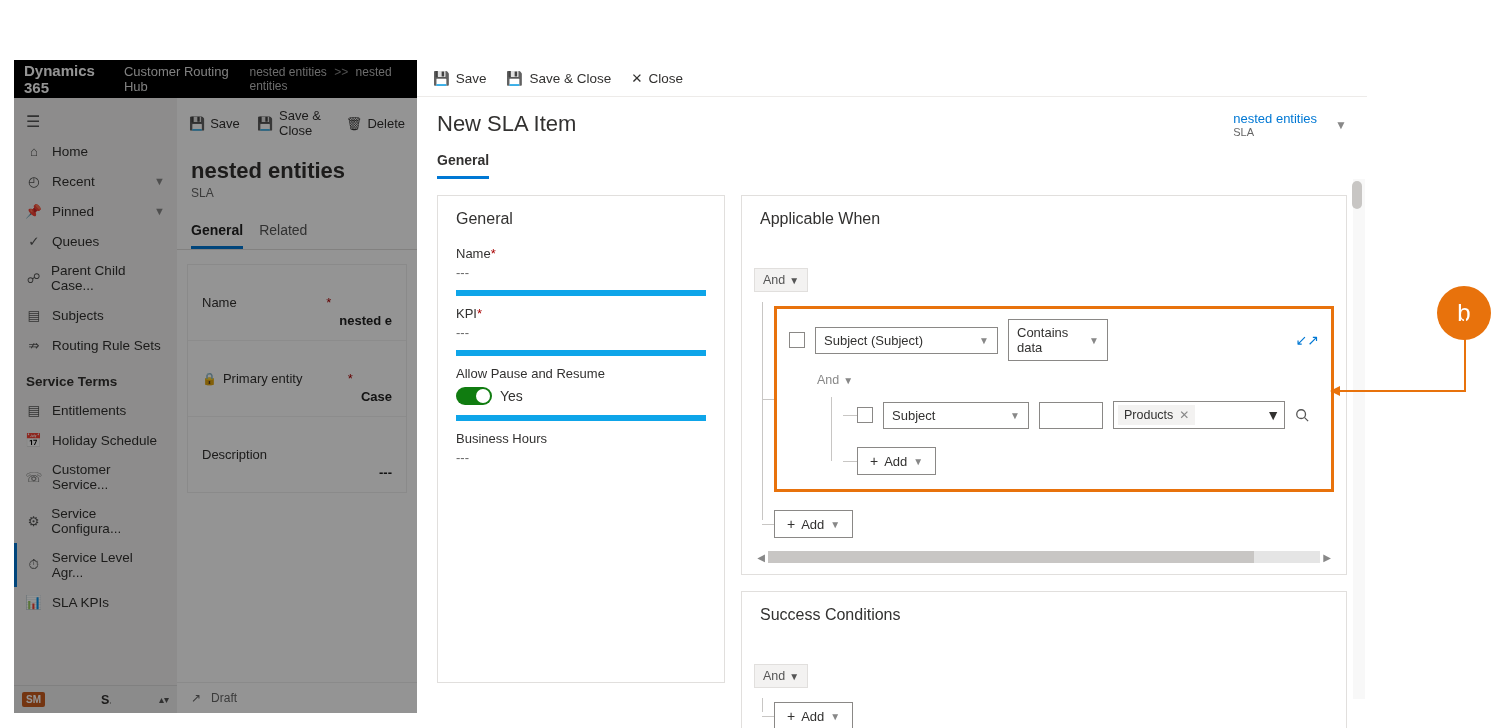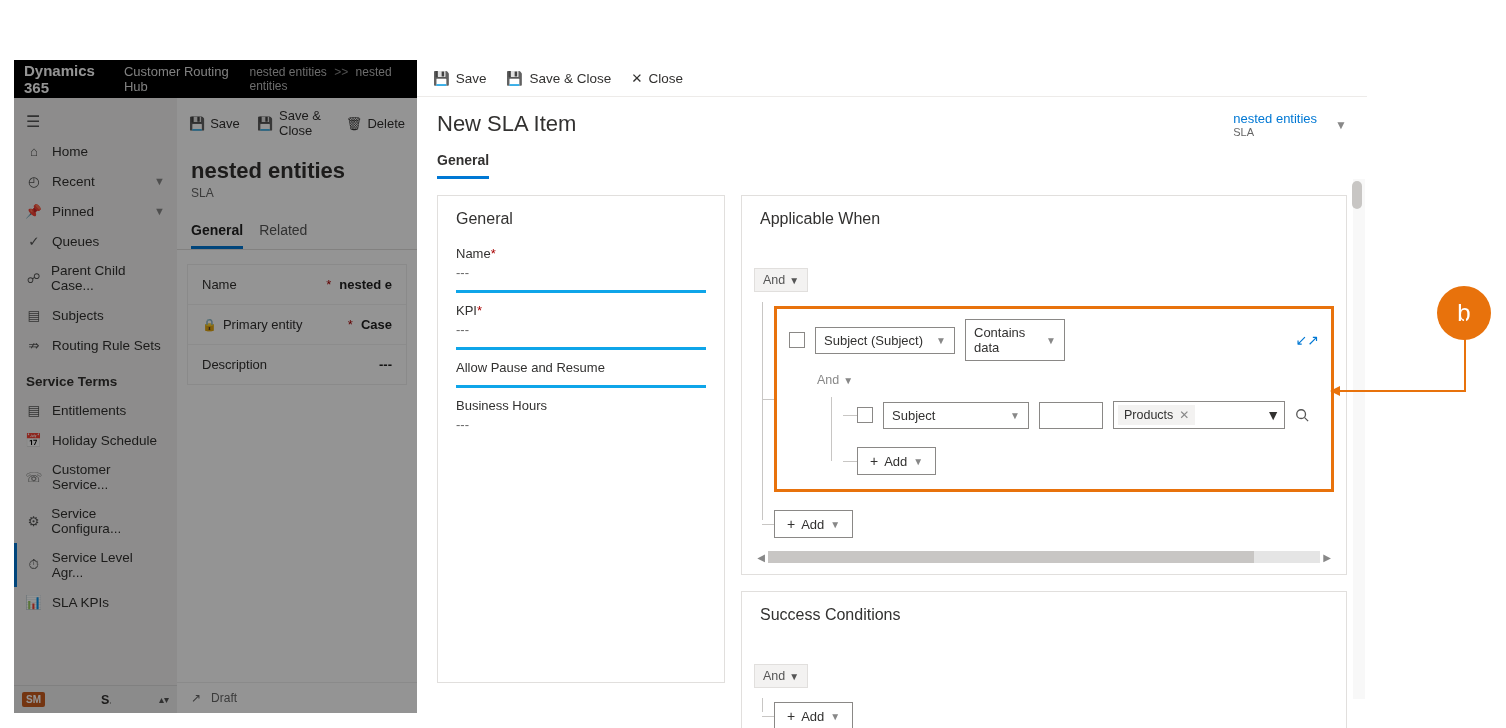--- a/index.html
+++ b/index.html
@@ -36,21 +36,21 @@
 .bg-detail .title { padding: 10px 14px 2px; font-size: 22px; font-weight:600;}
 .bg-detail .subtitle { padding: 0 14px 14px; font-size:12px; color:#666;}
 .bg-detail .tabs { display:flex; gap:16px; padding: 0 14px; border-bottom:1px solid #e1dfdd;}
 .bg-detail .tab { padding: 8px 0; font-size:14px; color:#555; cursor:pointer;}
 .bg-detail .tab.active { font-weight:600; color:#222; border-bottom: 3px solid #0078d4;}
 .bg-detail .fields { margin: 14px 10px; border:1px solid #eee;}
 .bg-detail .field-row { display:flex; padding:12px 14px; border-bottom:1px solid #f2f2f2; font-size:13px; align-items:center;}
 .bg-detail .field-row:last-child { border-bottom:none;}
 .bg-detail .field-row .lbl { flex:1; color:#323130;}
 .bg-detail .field-row .req { color:#a80000; margin:0 8px;}
-.bg-detail .field-row .val { font-weight:600; color:#222;}
+.bg-detail .field-row .val { font-weight:600; color:#222;margin-top:36px;}
 .bg-detail .field-row .lock { color:#888; margin-right:6px; font-size:12px;}
 .bg-detail .footer-status { position:absolute; bottom:0; left:0; right:0; padding:8px 14px; font-size:12px; color:#666; border-top:1px solid #eee; display:flex; align-items:center; gap:10px;}
 
 
 .flyout { position: absolute; left: 417px; top: 60px; width: 950px; height: 653px; background: #fff; z-index: 100;}
 .flyout .cmdbar { display:flex; align-items:center; gap: 20px; padding: 10px 16px; border-bottom: 1px solid #edebe9; font-size: 13.5px; color:#323130;}
 .flyout .cmdbar .btn { display:inline-flex; align-items:center; gap:6px; cursor:pointer;}
 .flyout .header-row { display:flex; align-items:flex-start; padding: 14px 20px 6px; justify-content: space-between;}
 .flyout .page-title { font-size: 22px; color:#323130;}
 .flyout .header-right { margin-left:auto; display:flex; align-items:center; gap:10px;}
@@ -62,21 +62,21 @@
 
 .flyout .content { display:flex; gap:16px; padding: 16px 20px; height: 520px; position:relative;}
 .flyout .content .scrollbar-track { position:absolute; right:2px; top:0; bottom:0; width:12px; background:#f8f8f8;}
 .flyout .content .scrollbar-thumb { position:absolute; right:3px; top:2px; width:10px; height:28px; background:#c8c6c4; border-radius:5px;}
 
 
 .card { border:1px solid #e1dfdd; background:#fff;}
 .card .card-title { padding: 14px 18px 8px; font-size:16px; color:#323130;}
 .general-card { width: 288px; flex-shrink:0;}
 .general-card .grow { padding: 0 18px 16px;}
-.general-card .f { padding: 10px 0; border-bottom: 3px solid #0ea5e9;}
+.general-card .f { padding: 10px 0; border-bottom: 6px solid #0ea5e9;}
 .general-card .f:last-child { border-bottom:none;}
 .general-card .flabel { font-size:13px; color:#323130;}
 .general-card .flabel .req { color:#a80000;}
 .general-card .fval { font-size:13px; color:#666; padding-top:4px;}
 .toggle-wrap { display:flex; align-items:center; gap:8px; padding-top:6px;}
 .toggle { width:36px; height:18px; background:#107c10; border-radius:10px; position:relative;}
 .toggle .knob { position:absolute; right:2px; top:2px; width:14px; height:14px; background:#fff; border-radius:50%;}
 
 
 .right-col { flex:1; display:flex; flex-direction:column; gap:16px;}
@@ -294,20 +294,26 @@
         <div class="f">
           <div class="flabel"><span>Name</span><span class="req">*</span></div>
           <div class="fval">---</div>
         </div>
         <div class="f">
           <div class="flabel"><span>KPI</span><span class="req">*</span></div>
           <div class="fval">---</div>
         </div>
         <div class="f">
           <div class="flabel">Allow Pause and Resume</div>
+          <div class="toggle-wrap">
+            <div class="toggle">
+                <div class="knob"></div>
+              </div>
+            <span>Yes</span>
+          </div>
         </div>
         <div class="f">
           <div class="flabel">Business Hours</div>
           <div class="fval">---</div>
         </div>
       </div>
     </div>
 
     <div class="right-col">
 
@@ -317,21 +323,21 @@
           <span class="group-btn">
             <span>And</span>
             <span class="chev">▼</span>
           </span>
 
           <div class="tree">
             <div class="branch-row">
               <div class="outline-box">
                 <div class="row-flex">
                   <div class="checkbox"></div>
-                  <div class="dropdown" style="width:140px;">
+                  <div class="dropdown" style="width:183px;">
                     <span>Subject (Subject)</span>
                     <span class="dchev">▼</span>
                   </div>
                   <div class="dropdown" style="width:100px;">
                     <span>Contains data</span>
                     <span class="dchev">▼</span>
                   </div>
                   <span class="collapse-ic" style="margin-left:auto;">↙↗</span>
                 </div>
 

